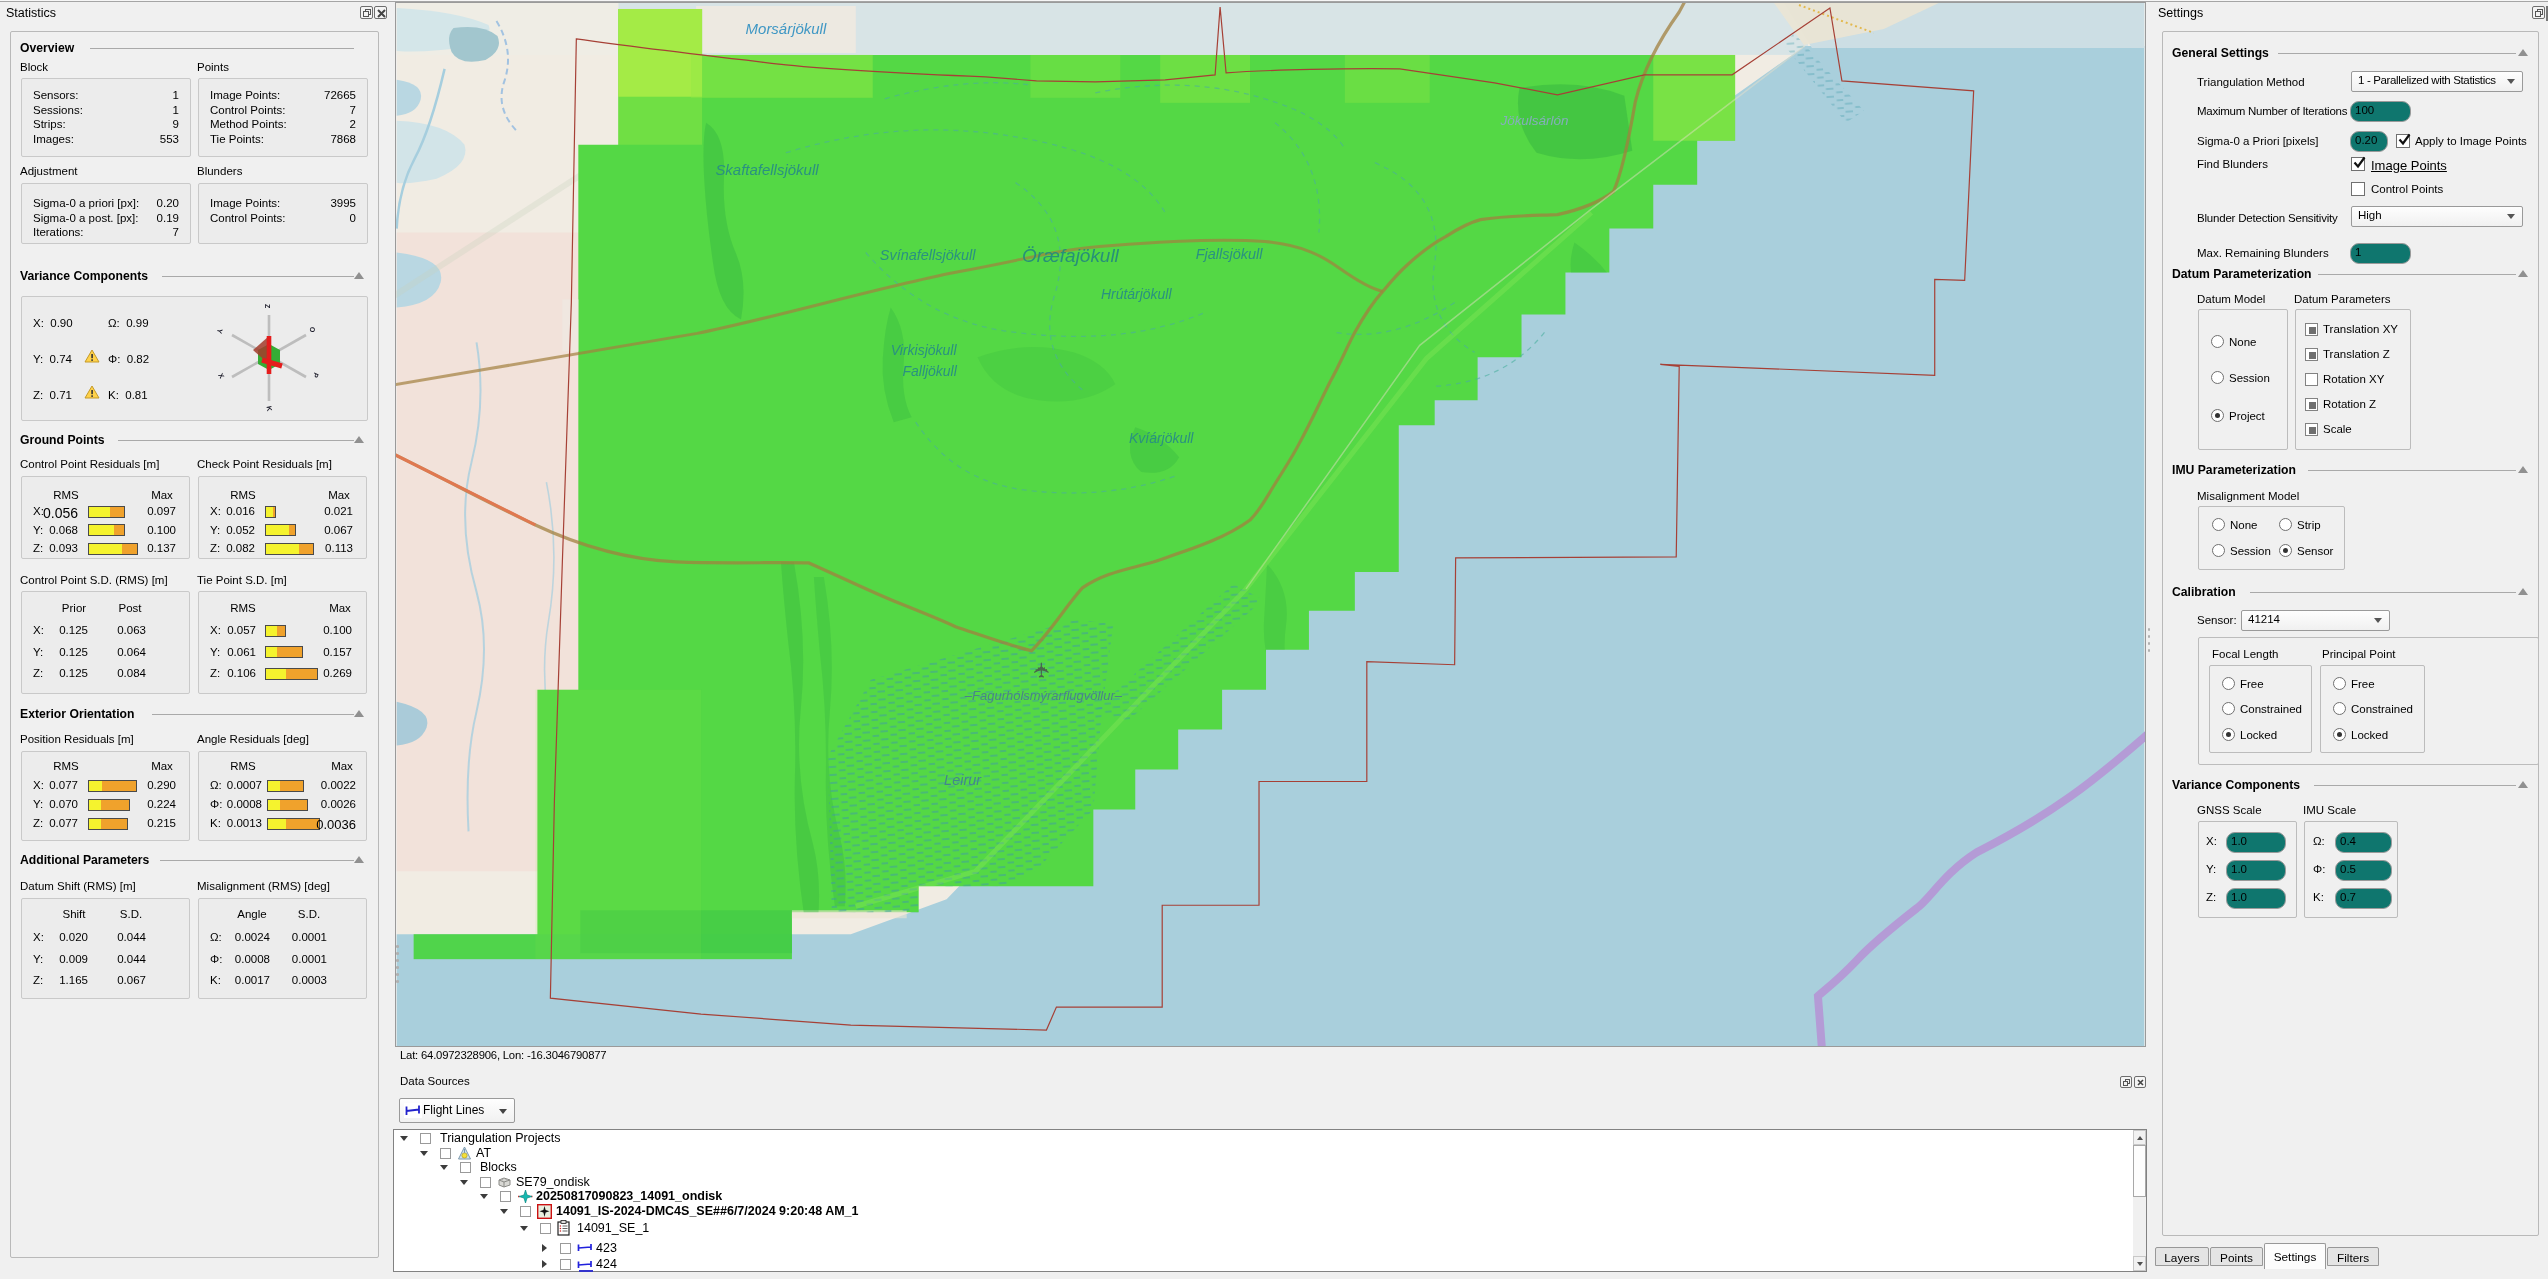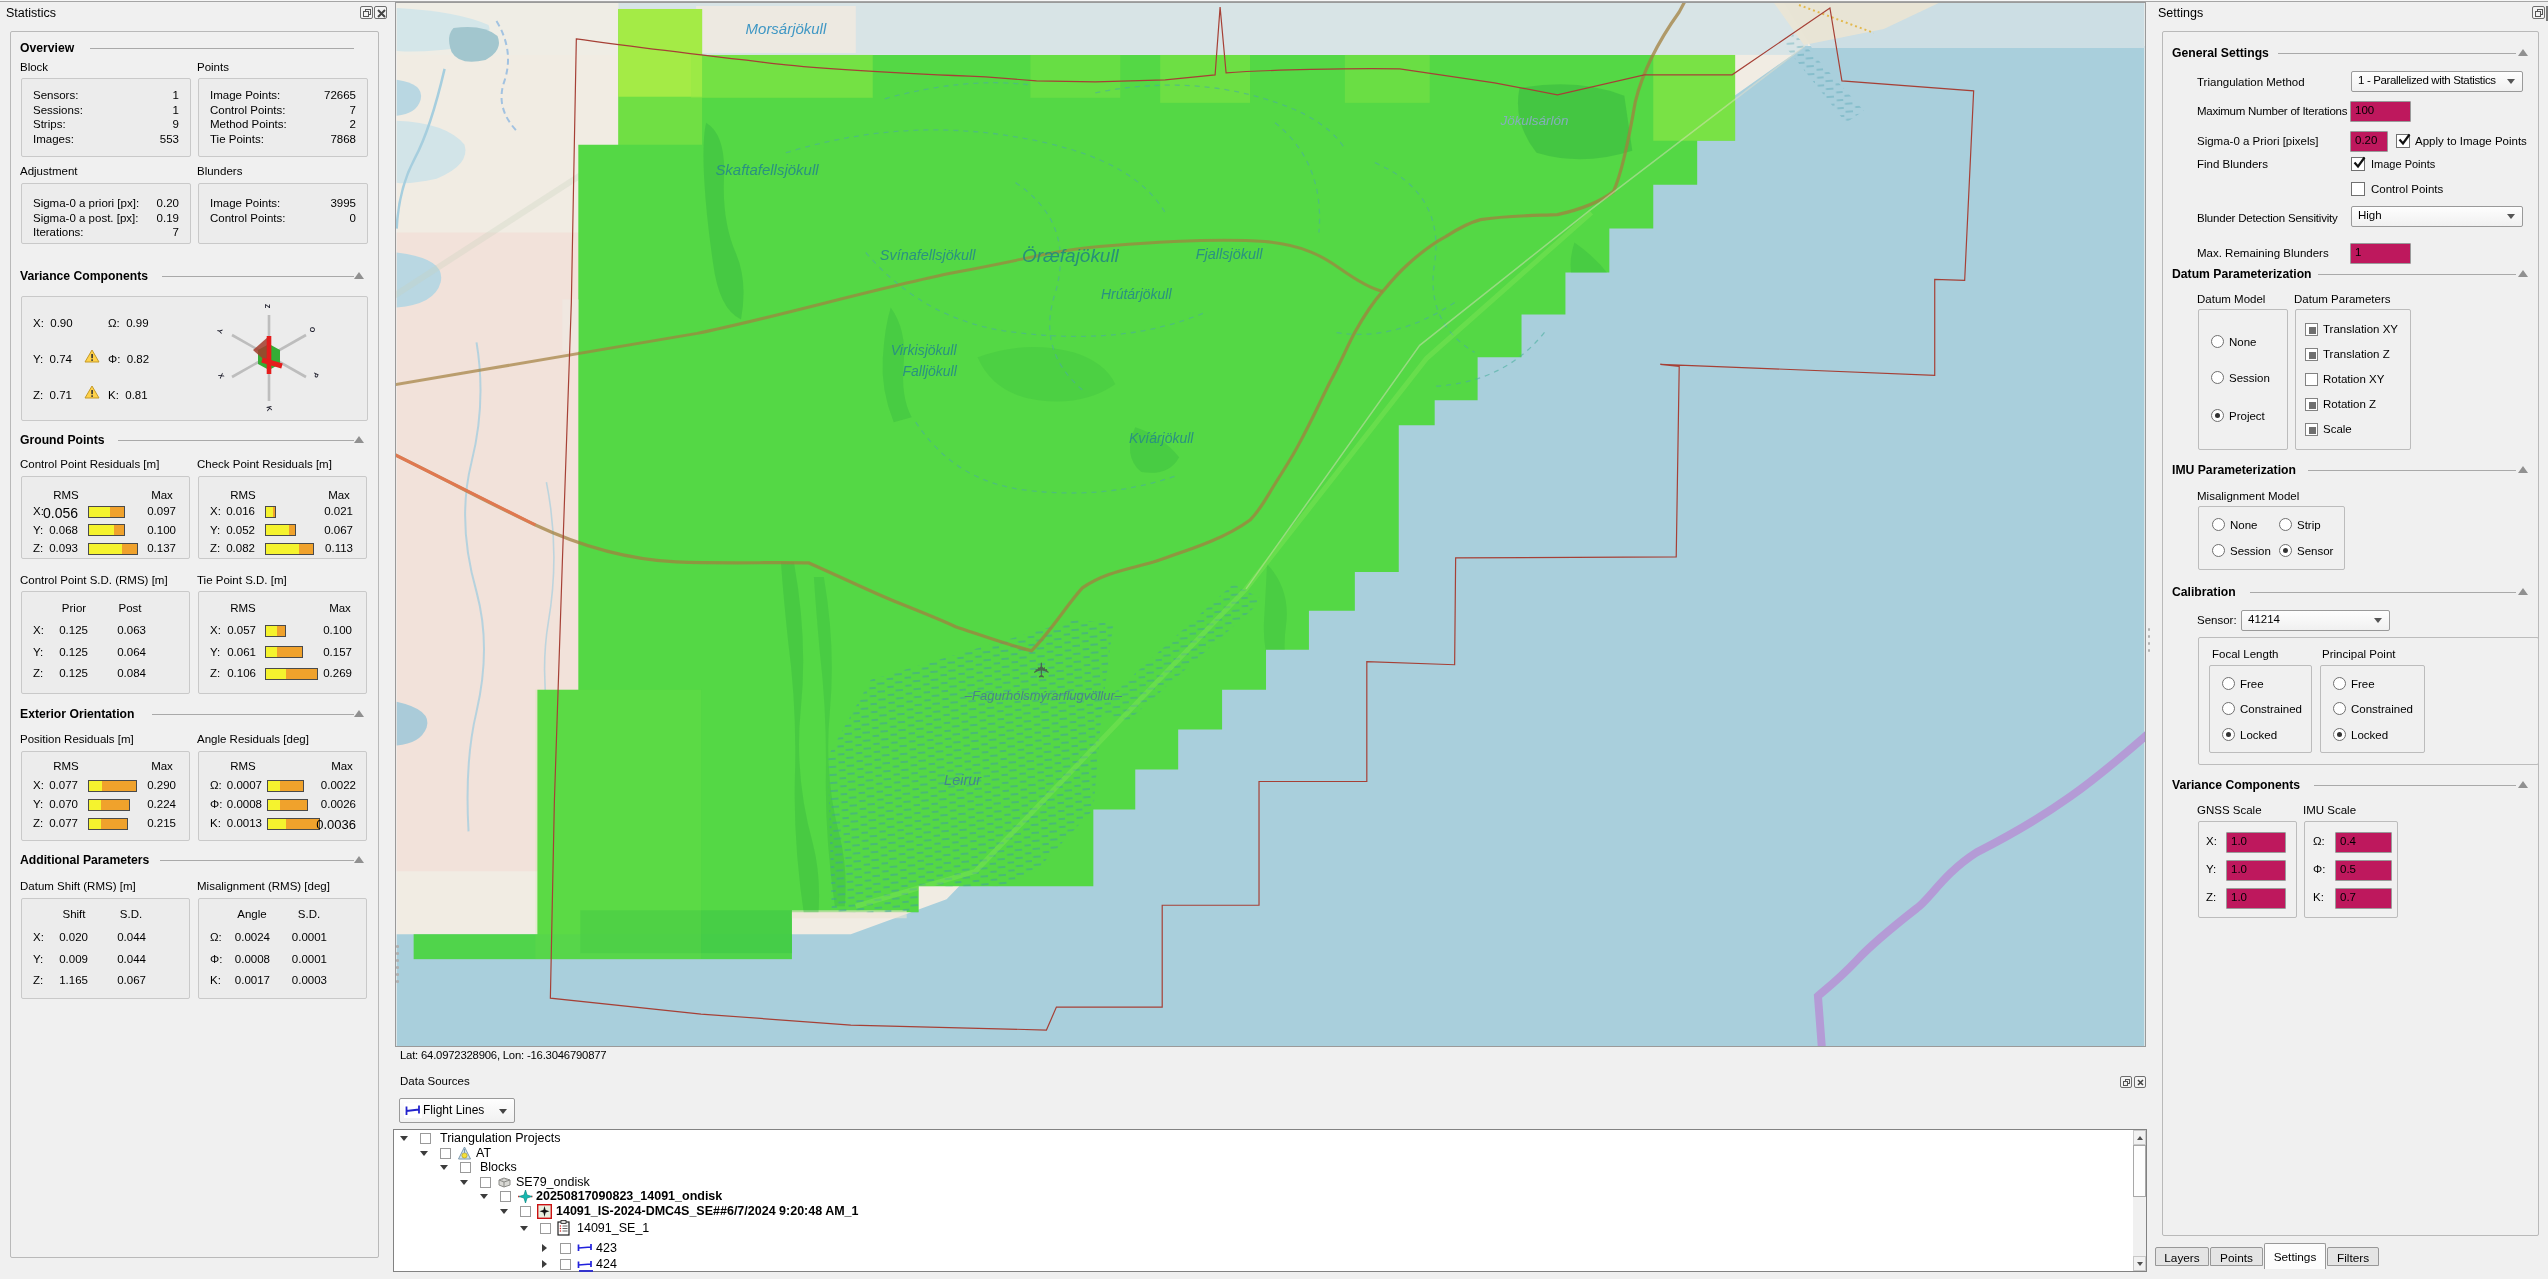--- a/index.html
+++ b/index.html
@@ -2,21 +2,21 @@
 <html><head><meta charset="utf-8"><style>
 *{margin:0;padding:0;box-sizing:border-box}
 html,body{width:2548px;height:1279px;background:#f0f0f0;font-family:"Liberation Sans",sans-serif;position:relative;overflow:hidden;color:#000}
 .gb{position:absolute;border:1px solid #bcbcbc;border-radius:2px}
 .sb{position:absolute;background:#ececec;border:1px solid #c9c9c9;border-radius:2px}
 .cbp{position:absolute;width:13px;height:13px;background:#fff;border:1px solid #828282}
 .cbp::after{content:"";position:absolute;left:2px;top:2px;width:7px;height:7px;background:#6e6e6e;border:1px solid #fff}
 .rad{position:absolute;width:13px;height:13px;background:#fff;border:1px solid #707070;border-radius:50%}
 .radon{position:absolute;width:13px;height:13px;background:#fff;border:1px solid #707070;border-radius:50%}
 .radon::after{content:"";position:absolute;left:3px;top:3px;width:5px;height:5px;background:#333;border-radius:50%}
-.inp{position:absolute;background:#be185d;border:1px solid #9a9a9a;border-radius:1px;font-size:11.5px;padding:2px 0 0 4px}
+.inp{position:absolute;background:#0f766e;border:1px solid #9a9a9a;border-radius:9px;font-size:11.5px;padding:2px 0 0 4px}
 .cmb{position:absolute;background:linear-gradient(#fefefe,#f0f0f0);border:1px solid #9a9a9a;border-radius:2px;font-size:11.5px;padding:2px 0 0 6px}
 .cmb::after{content:"";position:absolute;right:7px;top:7px;width:0;height:0;border-left:4.5px solid transparent;border-right:4.5px solid transparent;border-top:5px solid #555}
 .tbtn{position:absolute;width:13px;height:13px;border:1px solid #6e6e6e;border-radius:2px;background:#f4f4f4}
 </style></head><body>
 <div style="position:absolute;left:0;top:0;width:2548px;height:1px;background:#f6f6f6"></div>
 <div style="position:absolute;left:0;top:1px;width:2548px;height:1px;background:#a5a5a5"></div>
 <div style="position:absolute;left:6px;top:6px;font-size:12.5px;color:#000;white-space:nowrap;">Statistics</div>
 <div class="tbtn" style="position:absolute;left:360px;top:6px">
     <div style="position:absolute;left:4px;top:2px;width:6px;height:6px;border:1px solid #555"></div>
     <div style="position:absolute;left:2px;top:4px;width:6px;height:6px;border:1px solid #555;background:#f4f4f4"></div>
@@ -490,21 +490,21 @@
 <div style="position:absolute;left:2396px;top:134px;width:14px;height:14px;background:#fff;border:1px solid #707070"></div>
 <svg style="position:absolute;left:2397px;top:132px" width="15" height="15" viewBox="0 0 15 15">
     <path d="M2.5 7.5 L6 11.5 L12.5 2.5" stroke="#111" stroke-width="2.2" fill="none"></path>
   </svg>
 <div style="position:absolute;left:2415px;top:135px;font-size:11.5px;color:#000;white-space:nowrap;">Apply to Image Points</div>
 <div style="position:absolute;left:2197px;top:158px;font-size:11.5px;color:#000;white-space:nowrap;">Find Blunders</div>
 <div style="position:absolute;left:2351px;top:157px;width:14px;height:14px;background:#fff;border:1px solid #707070"></div>
 <svg style="position:absolute;left:2352px;top:155px" width="15" height="15" viewBox="0 0 15 15">
     <path d="M2.5 7.5 L6 11.5 L12.5 2.5" stroke="#111" stroke-width="2.2" fill="none"></path>
   </svg>
-<div style="position:absolute;left:2371px;top:158px;font-size:11px;color:#000;white-space:nowrap;">Image Points</div>
+<div style="position:absolute;left:2371px;top:158px;font-size:13px;color:#000;white-space:nowrap;text-decoration:underline;">Image Points</div>
 <div style="position:absolute;left:2351px;top:182px;width:14px;height:14px;background:#fff;border:1px solid #707070"></div>
 <div style="position:absolute;left:2371px;top:183px;font-size:11.5px;color:#000;white-space:nowrap;">Control Points</div>
 <div style="position:absolute;left:2197px;top:212px;font-size:11.5px;color:#000;white-space:nowrap;letter-spacing:-0.2px">Blunder Detection Sensitivity</div>
 <div class="cmb" style="position:absolute;left:2351px;top:206px;width:172px;height:21px">High</div>
 <div style="position:absolute;left:2197px;top:247px;font-size:11.5px;color:#000;white-space:nowrap;">Max. Remaining Blunders</div>
 <div class="inp" style="position:absolute;left:2350px;top:243px;width:61px;height:21px">1</div>
 <div style="position:absolute;left:2172px;top:267px;font-size:12.2px;font-weight:bold;color:#000;white-space:nowrap;">Datum Parameterization</div>
 <div style="position:absolute;left:2318px;top:274px;width:198px;height:1px;background:#a9a9a9"></div>
 <div style="position:absolute;left:2518px;top:270px;width:0;height:0;border-left:5.5px solid transparent;border-right:5.5px solid transparent;border-bottom:7px solid #909090"></div>
 <div style="position:absolute;left:2197px;top:293px;font-size:11.5px;color:#000;white-space:nowrap;">Datum Model</div>

